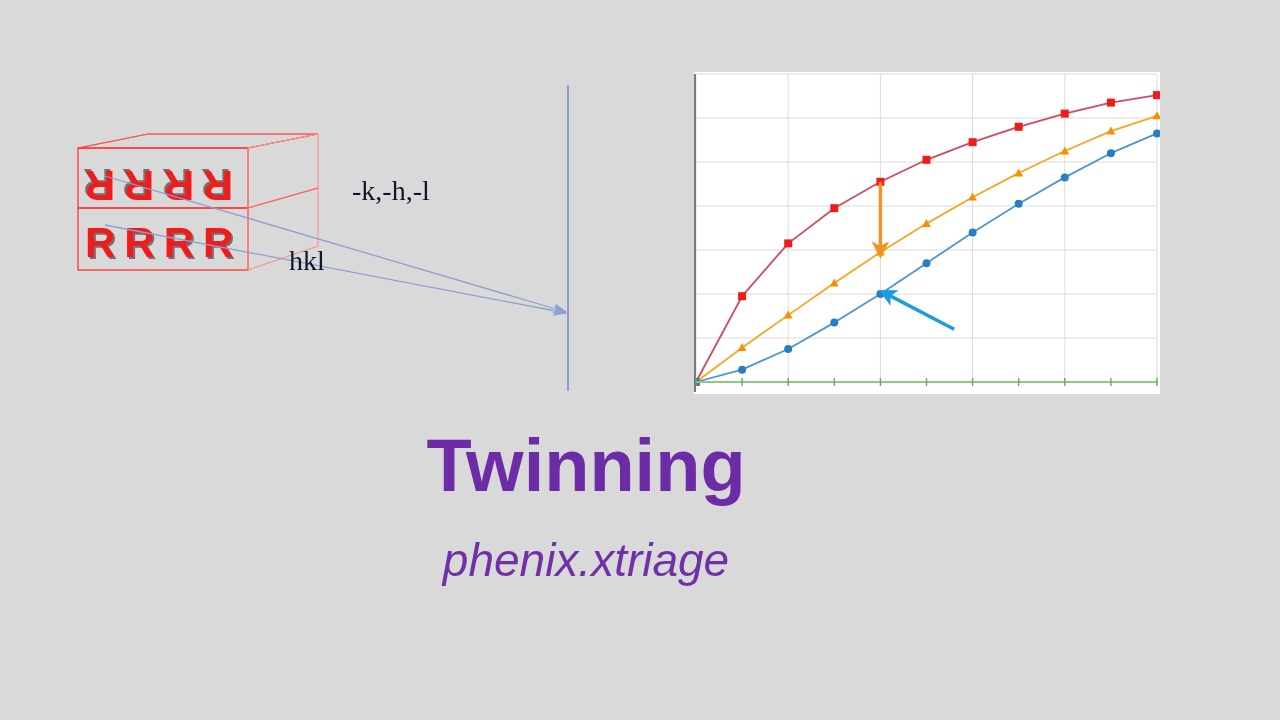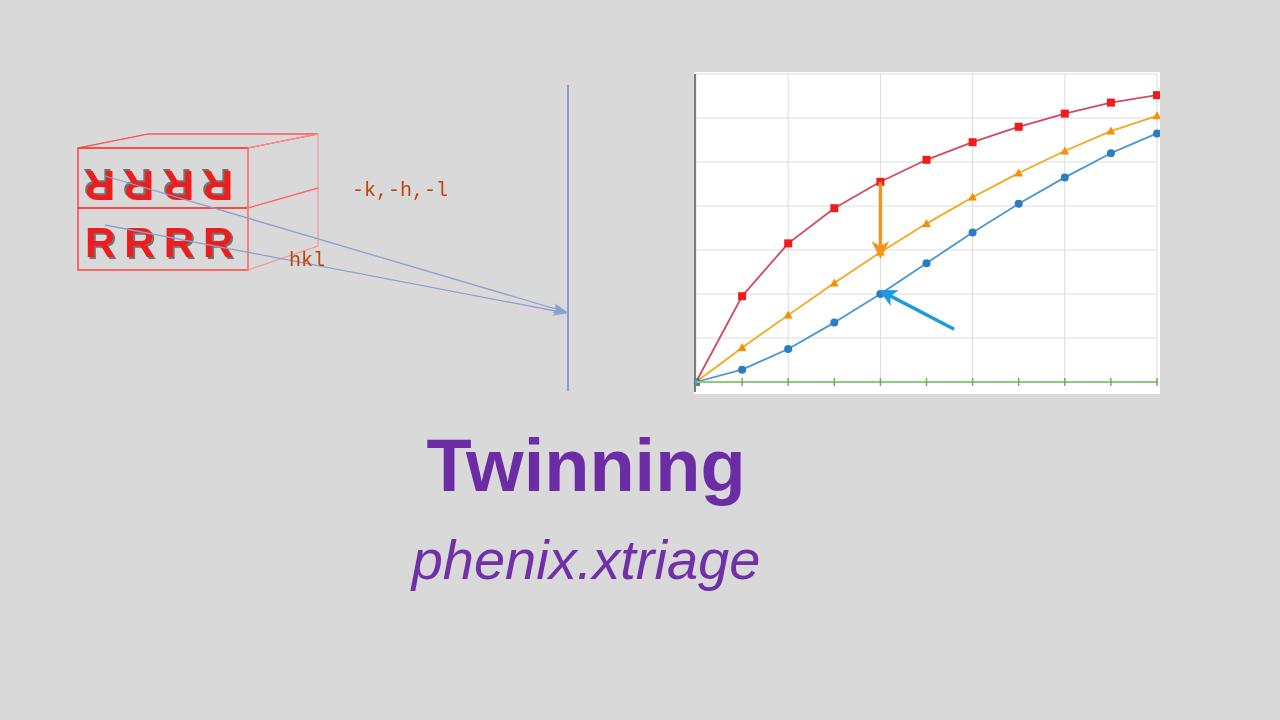--- a/index.html
+++ b/index.html
@@ -69,23 +69,23 @@
     left: 567px;
     top: 85px;
     width: 2px;
     height: 306px;
     background: #8d9fd0;
   }
 
   
   .diagram-label {
     position: absolute;
-    color: #c2410c;
-    font-family: Liberation Mono, monospace;
-    font-size: 20px;
+    color: #0f172a;
+    font-family: Liberation Serif, serif;
+    font-size: 28px;
     line-height: 32px;
     white-space: nowrap;
   }
   #label-minus-khl {
     left: 352px;
     top: 175px;
   }
   #label-hkl {
     left: 289px;
     top: 245px;
@@ -118,21 +118,21 @@
     font-weight: bold;
     font-size: 74px;
     line-height: 82px;
     color: #6b2ca5;
     margin: 0;
   }
   #sub-title {
     font-family: "Liberation Sans", sans-serif;
     font-style: italic;
     font-weight: normal;
-    font-size: 56px;
+    font-size: 46px;
     line-height: 86px;
     color: #7030a8;
     margin: 0;
     margin-top: 10px;
   }
 </style>
 </head>
 <body>
 
 <div id="slide">

